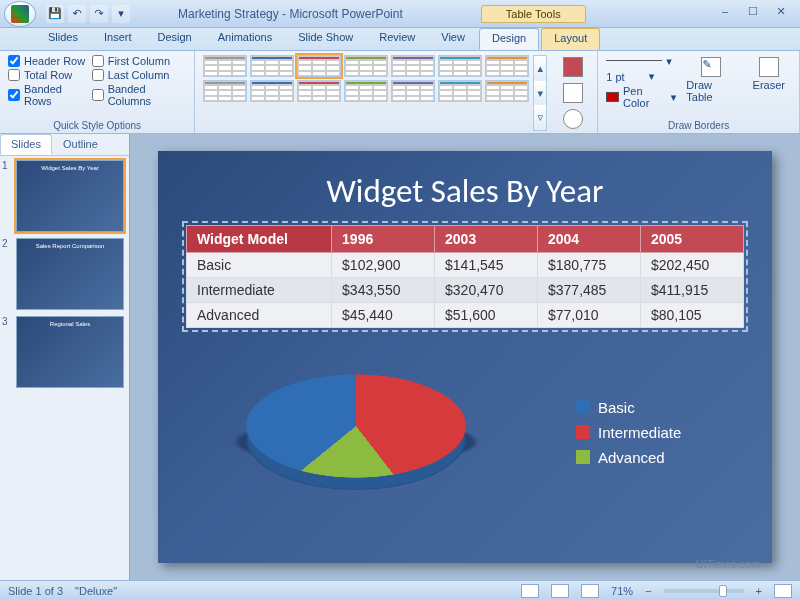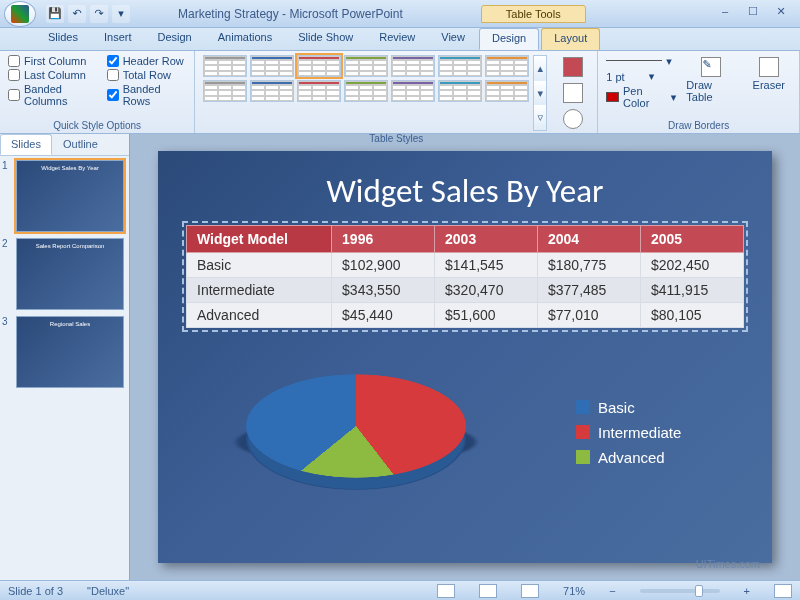--- a/index.html
+++ b/index.html
@@ -55,21 +55,21 @@
 .tbl th:first-child { background:#b83944;margin-top:27px; }
 .tbl td { background:#eef0f4; color:#333; padding:4px 10px; font-size:14px; border:1px solid #d8dce4; }
 .tbl tr:nth-child(even) td { background:#e2e5ec; }
 .chart-row { display:flex; align-items:center; margin-top:14px; width:100%; }
 .pie-wrap { width:300px; height:180px; position:relative; margin-left:40px; }
 .pie-shadow { position:absolute; width:240px; height:120px; left:10px; top:40px; background:radial-gradient(ellipse,#1a3560,#2b4a7a); border-radius:50%; transform:rotateX(68deg); filter:blur(2px); }
 .pie { position:absolute; width:220px; height:220px; left:20px; top:-26px; border-radius:50%; transform:rotateX(62deg); background:conic-gradient(#d73a3d 0deg 160deg,#8dbb41 160deg 210deg,#2f6eb5 210deg 360deg); box-shadow:0 26px 0 -2px #2a5a94,0 26px 0 0 #285088; }
 .legend { display:flex; flex-direction:column; gap:8px; margin-left:50px; }
 .leg-item { display:flex; align-items:center; gap:8px; color:#fff; font-size:15px; font-family:Calibri,sans-serif; }
 .leg-sw { width:14px; height:14px; }
-.statusbar { height:20px; background:linear-gradient(#dbe9f8,#bcd4ef); border-top:1px solid #9ab8db; display:flex; align-items:center; padding:0 8px; color:#3c6090; font-size:11px; gap:24px; }
+.statusbar { height:20px; background:linear-gradient(#dbe9f8,#bcd4ef); border-top:1px solid #9ab8db; display:flex; align-items:center; padding:0 8px; color:#3c6090; font-size:11px; gap:12px; }
 .statusbar .spacer { flex:1; }
 .view-btn { width:18px; height:14px; border:1px solid #8ca8c9; background:#fff; }
 .zoom-slider { width:80px; height:4px; background:#b3cae3; position:relative; border-radius:2px; }
 .zoom-thumb{ position:absolute; width:8px; height:12px; background:#fff; border:1px solid #8ca8c9; top:-4px; left:55px; border-radius:2px; }
 </style>
 </head>
 <body>
 
 <div class="titlebar">
   <div class="office-btn">
@@ -101,44 +101,44 @@
   <div class="ribbon-tab">View</div>
   <div class="ribbon-tab ctx active">Design</div>
   <div class="ribbon-tab ctx" style="background:#f8e4ae">Layout</div>
 </div>
 
 <div class="ribbon">
   <div class="ribbon-group">
     <div class="group-body">
       <div class="chks">
         <label class="chk">
+            <input type="checkbox" checked="" style="">
+            <span>Header Row</span>
+          </label>
+        <label class="chk">
+            <input type="checkbox" style="">
+            <span>Total Row</span>
+          </label>
+        <label class="chk">
+            <input type="checkbox" checked="" style="">
+            <span>Banded Rows</span>
+          </label>
+      </div>
+      <div class="chks">
+        <label class="chk">
             <input type="checkbox" style="">
             <span>First Column</span>
           </label>
         <label class="chk">
             <input type="checkbox" style="">
             <span>Last Column</span>
           </label>
         <label class="chk">
             <input type="checkbox" style="">
             <span>Banded Columns</span>
-          </label>
-      </div>
-      <div class="chks">
-        <label class="chk">
-            <input type="checkbox" checked="" style="">
-            <span>Header Row</span>
-          </label>
-        <label class="chk">
-            <input type="checkbox" style="">
-            <span>Total Row</span>
-          </label>
-        <label class="chk">
-            <input type="checkbox" checked="" style="">
-            <span>Banded Rows</span>
           </label>
       </div>
     </div>
     <div class="group-label">Quick Style Options</div>
   </div>
 
   <div class="ribbon-group" style="flex:1">
     <div class="group-body">
       <div class="style-gallery" id="style-gallery">
           <div class="style-thumb">
@@ -320,21 +320,20 @@
             <div class="ic" style="background:linear-gradient(#c34a55,#c34a55)"></div>
           </div>
         <div class="big-btn">
             <div class="ic"></div>
           </div>
         <div class="big-btn">
             <div class="ic" style="border-radius:50%"></div>
           </div>
       </div>
     </div>
-    <div class="group-label">Table Styles</div>
   </div>
 
   <div class="ribbon-group">
     <div class="group-body">
       <div class="border-ctrls">
         <div class="border-line">
             <div class="border-preview"></div>
             <span>▾</span>
           </div>
         <div class="border-line">

